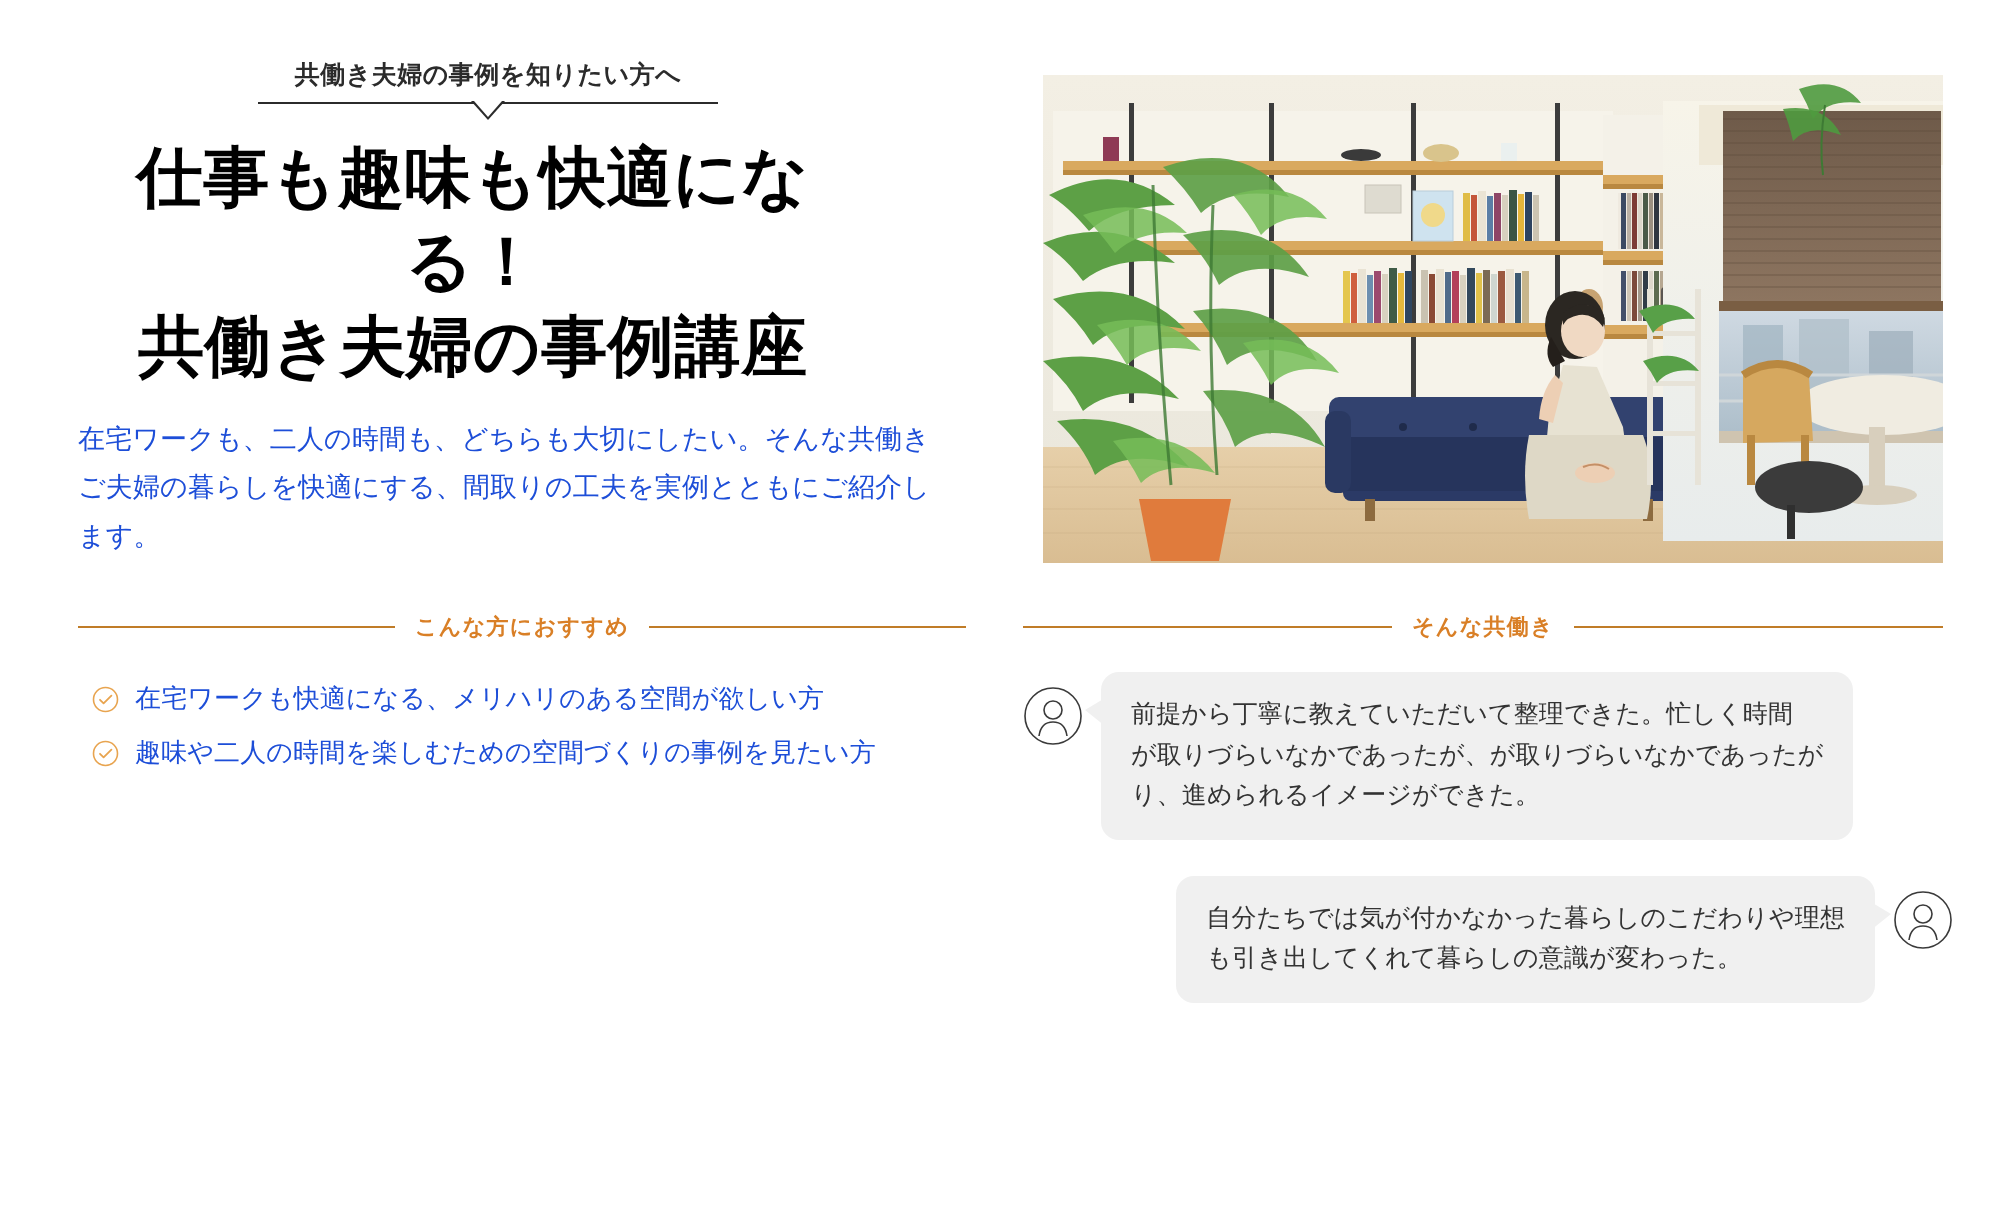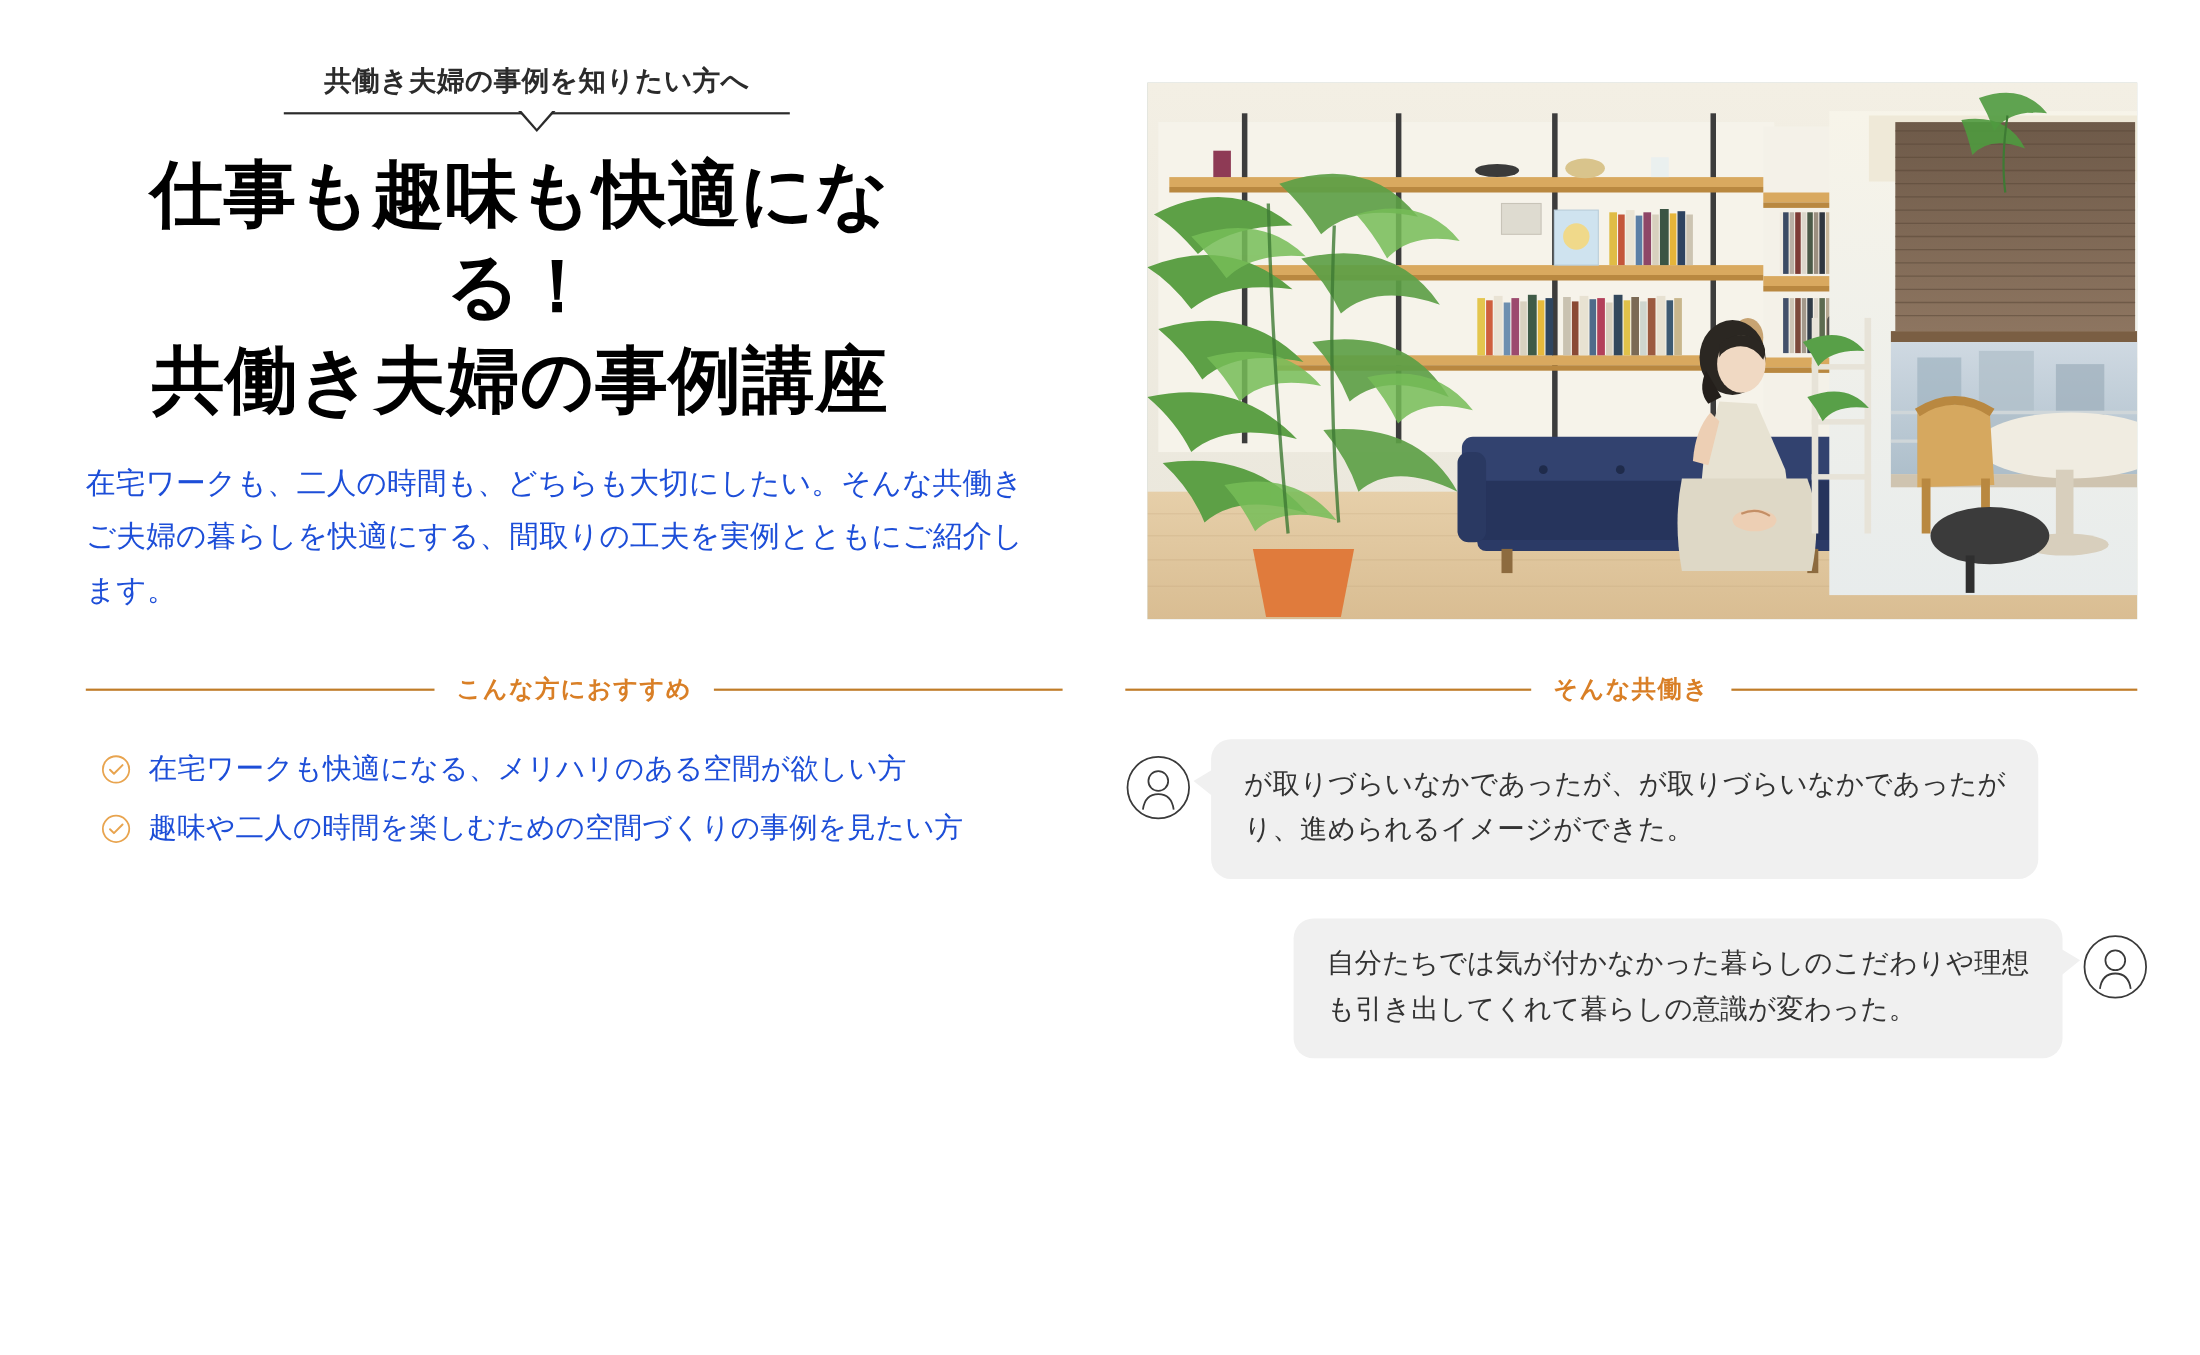--- a/index.html
+++ b/index.html
@@ -509,20 +509,21 @@
     <div class="voice-row">
       <span class="avatar">
         <svg width="60" height="60" viewBox="0 0 60 60">
           <circle cx="30" cy="30" r="28" fill="none" stroke="#3a3a3a" stroke-width="1.6"></circle>
           <circle cx="30" cy="24" r="9" fill="none" stroke="#3a3a3a" stroke-width="1.6"></circle>
           <path d="M16 50q2-14 14-14t14 14" fill="none" stroke="#3a3a3a" stroke-width="1.6"></path>
         </svg>
       </span>
       <div class="bubble">
         <span class="tail-l"></span>
+        <span class="ln">前提から丁寧に教えていただいて整理できた。忙しく時間</span>
         <span class="ln">が取りづらいなかであったが、が取りづらいなかであったが</span>
         <span class="ln">り、進められるイメージができた。</span>
       </div>
     </div>
 
     <div class="voice-row right">
       <div class="bubble">
         <span class="tail-r"></span>
         <span class="ln">自分たちでは気が付かなかった暮らしのこだわりや理想</span>
         <span class="ln">も引き出してくれて暮らしの意識が変わった。</span>

